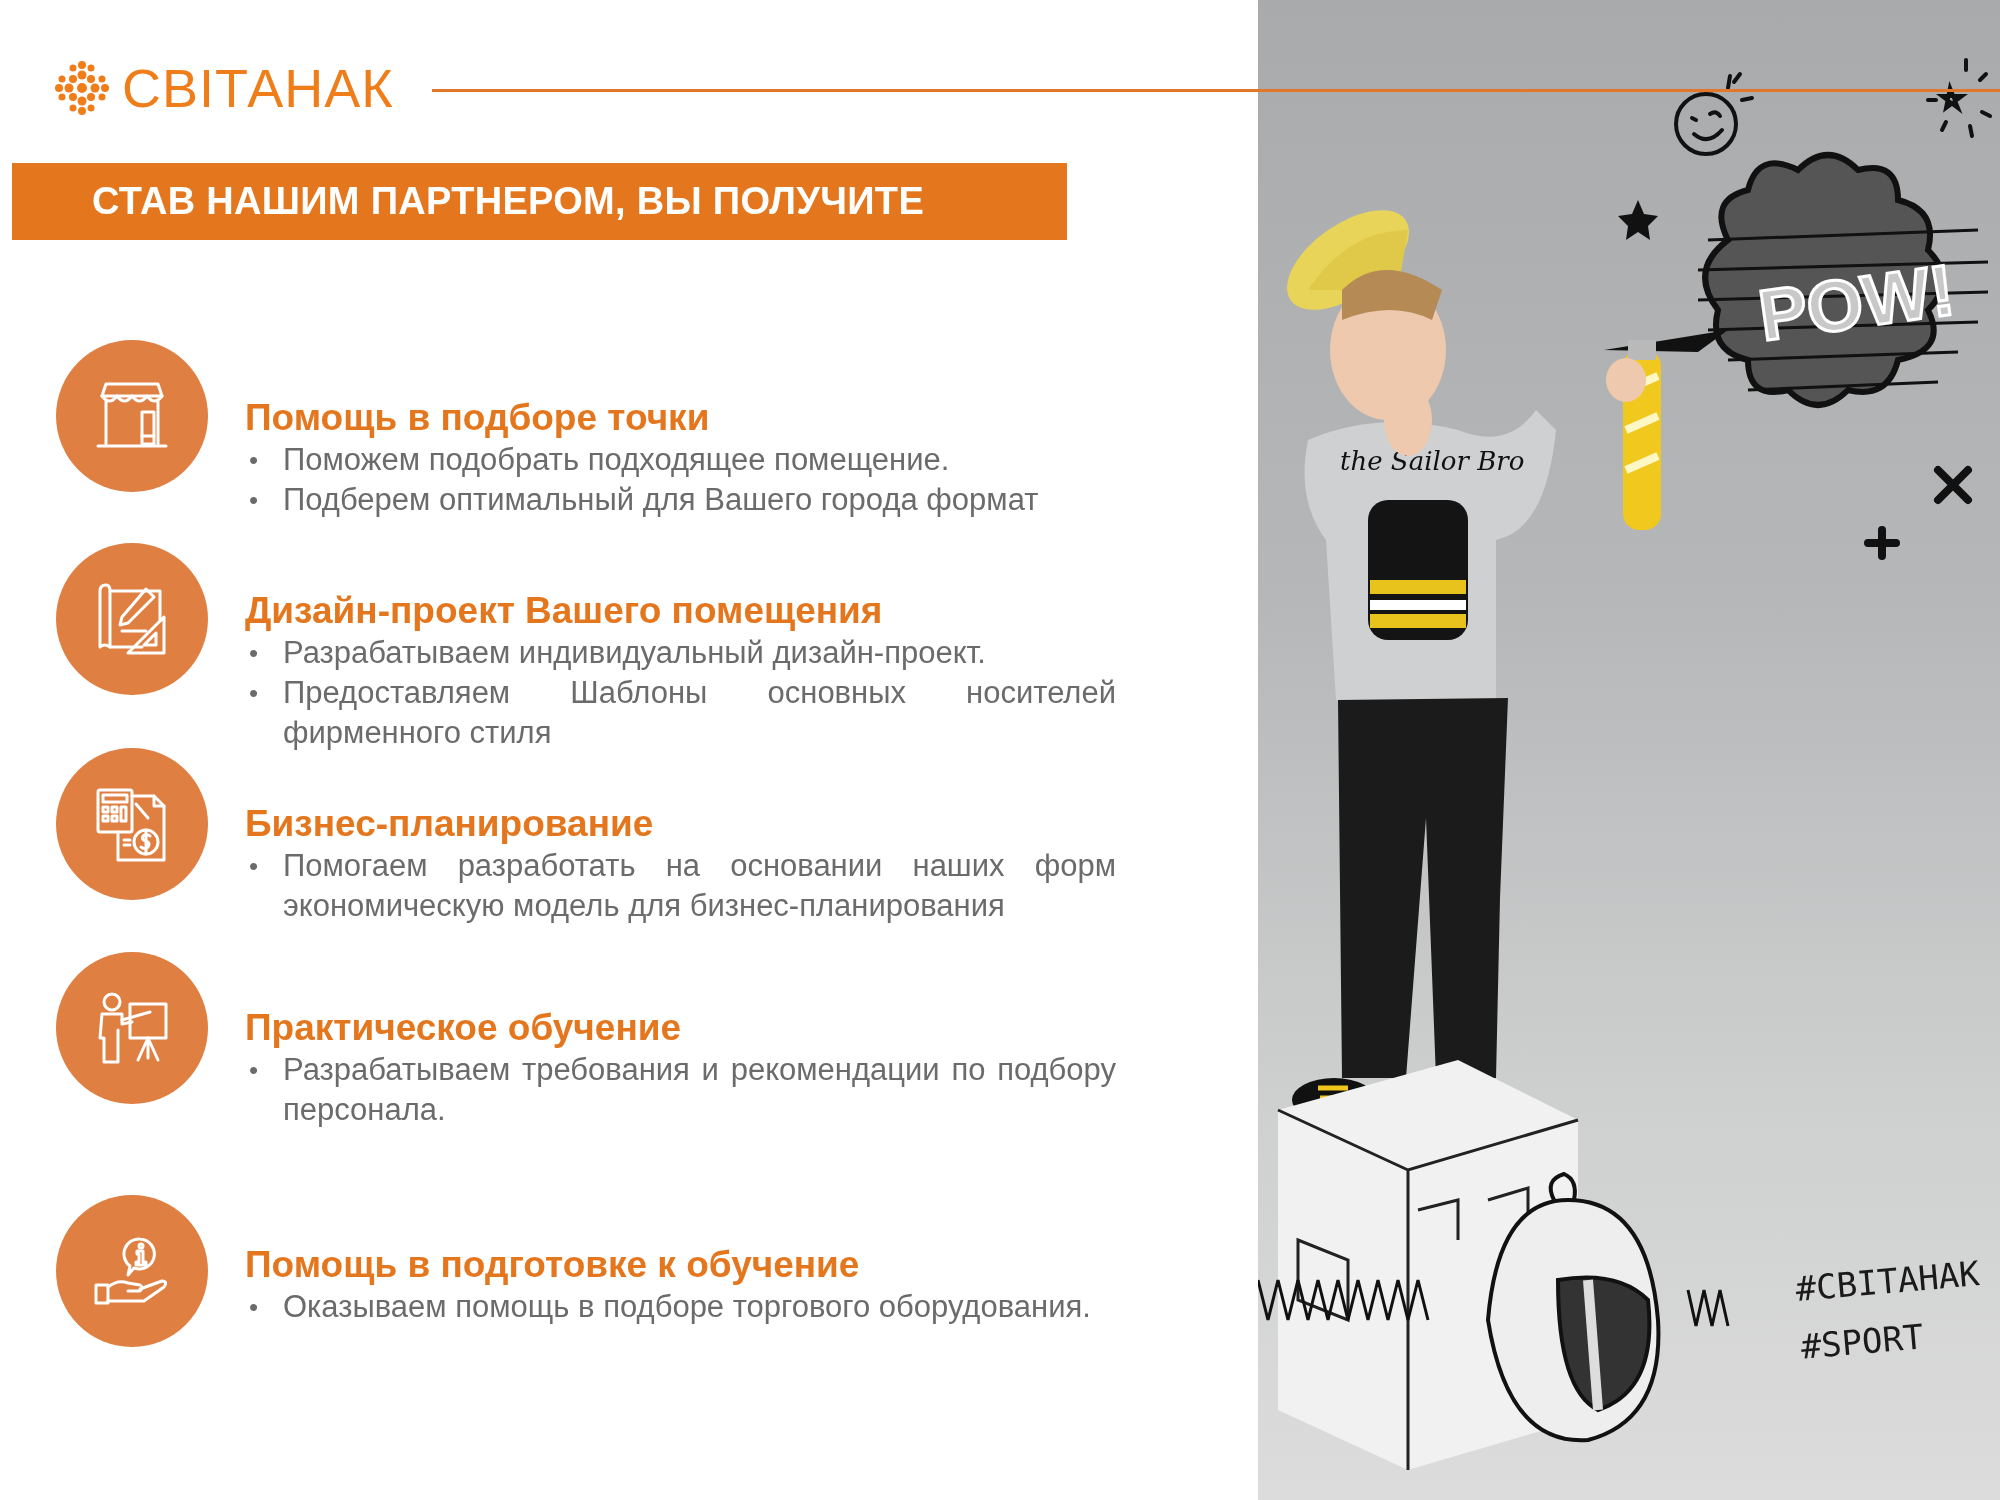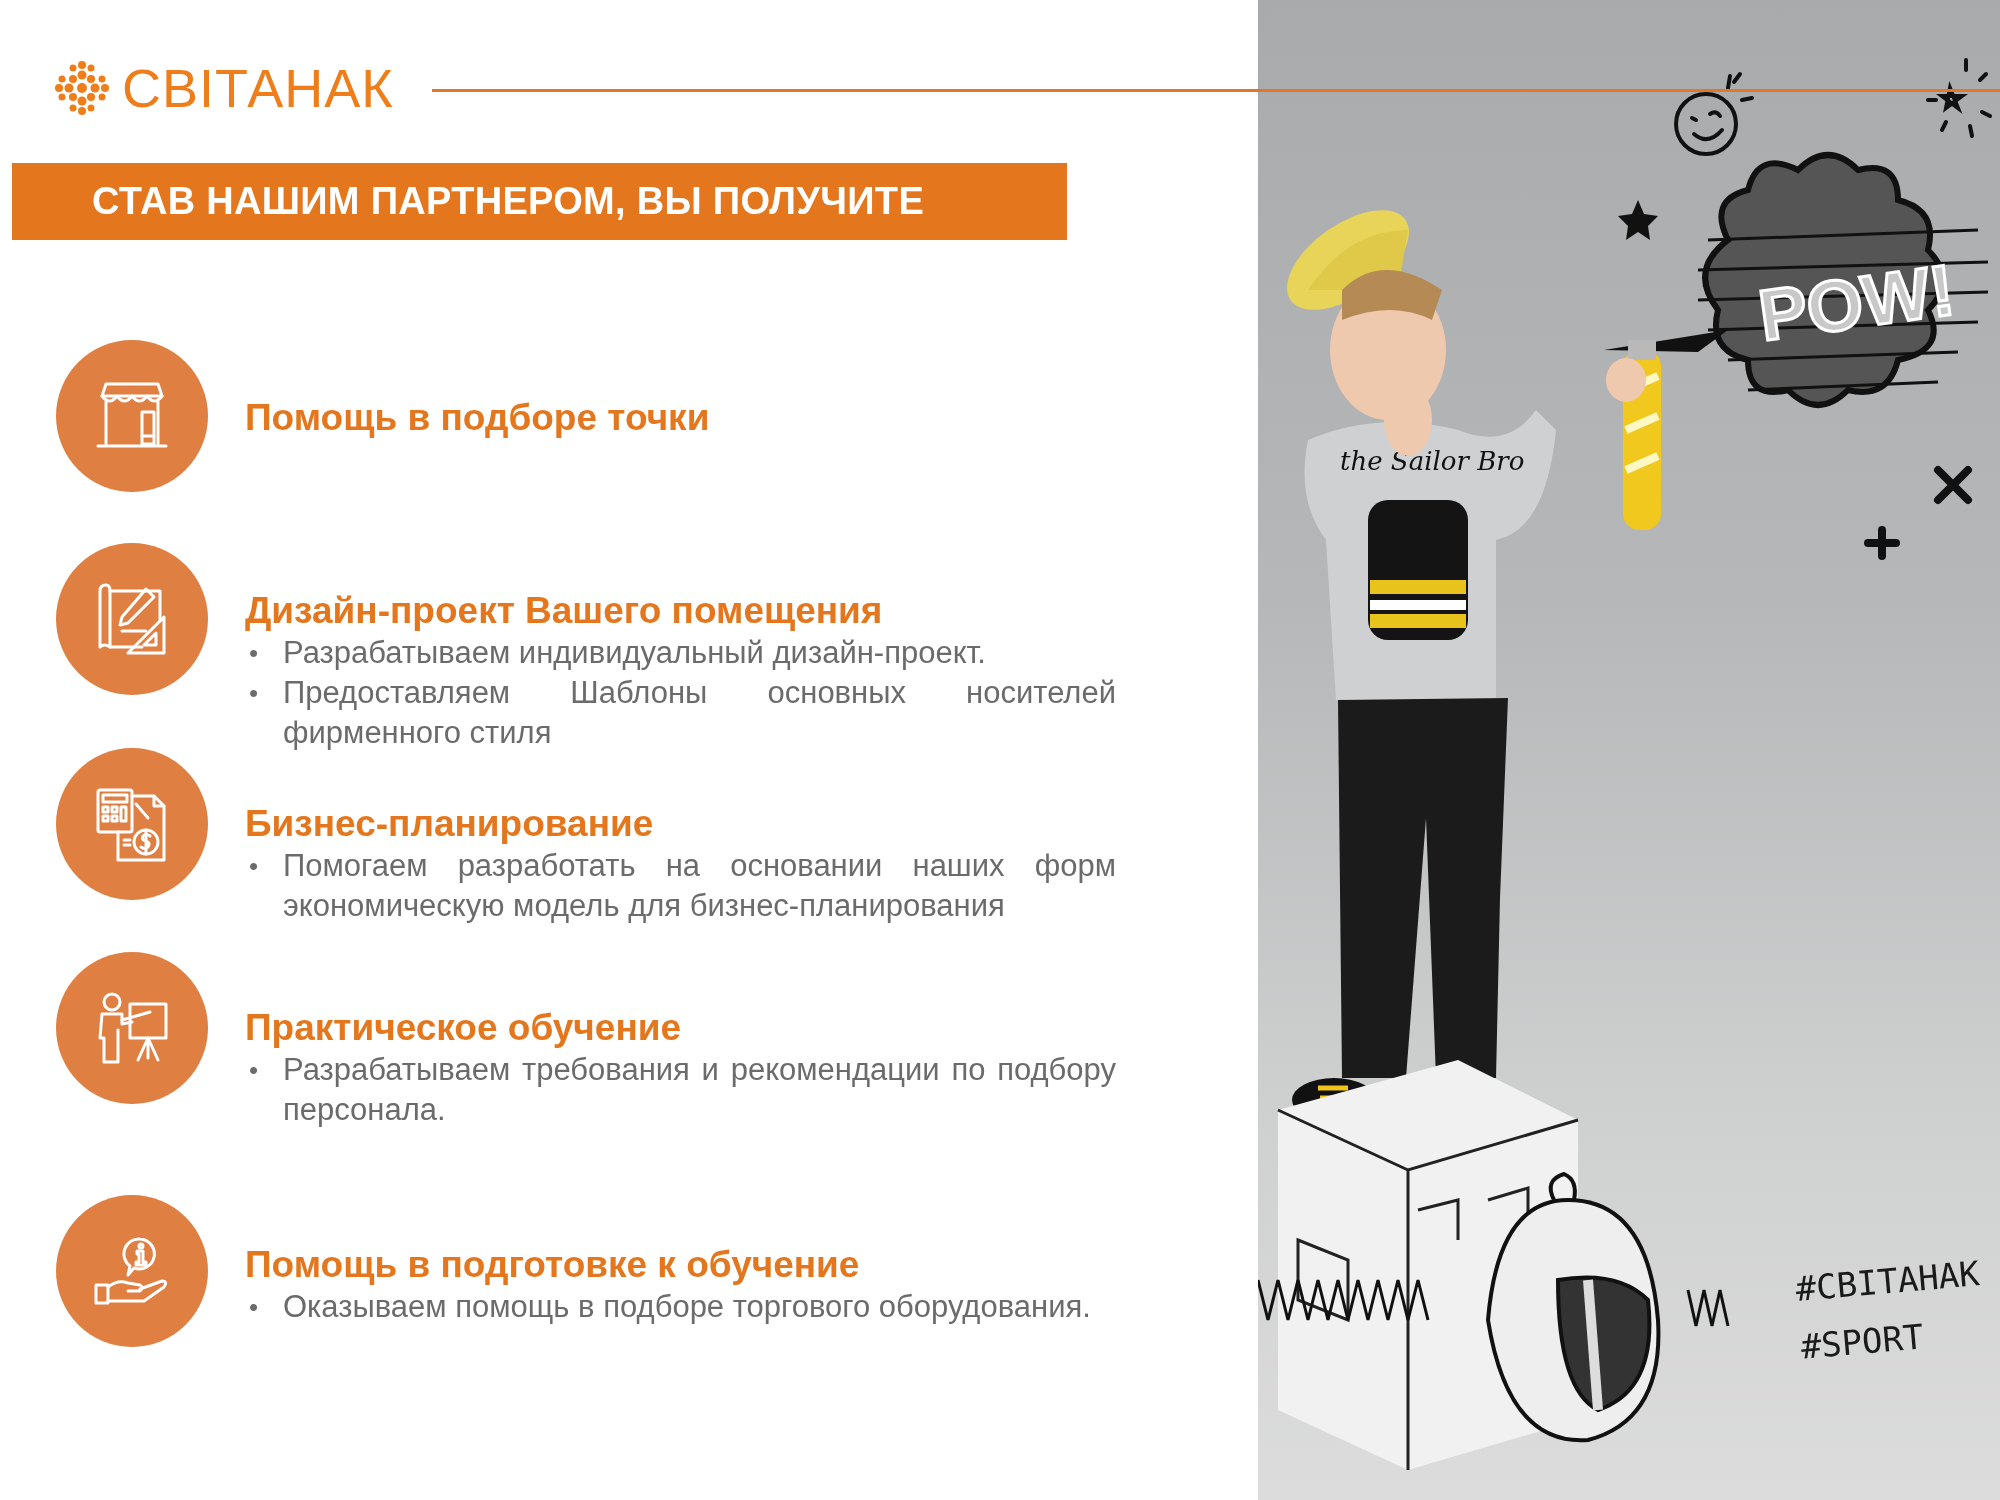--- a/index.html
+++ b/index.html
@@ -87,20 +87,24 @@
         <path d="M20 30 L24 18 L76 18 L80 30 Z"></path>
         <path d="M20 30 q7.5 10 15 0 q7.5 10 15 0 q7.5 10 15 0 q7.5 10 15 0"></path>
         <path d="M24 36 L24 78 M76 36 L76 78"></path>
         <path d="M16 80 L84 80"></path>
         <rect x="60" y="46" width="12" height="32"></rect>
         <path d="M60 70 L72 70"></path>
       </svg>
     </div>
     <div class="feature-body" style="top:10px;">
       <h3 class="feature-title">Помощь в подборе точки</h3>
+      <ul class="feature-list">
+        <li>Поможем подобрать подходящее помещение.</li>
+        <li>Подберем оптимальный для Вашего города формат</li>
+      </ul>
     </div>
   </div>
 
   <div class="feature" style="top:543px;">
     <div class="icon-circle" style="top:0;">
       <svg viewBox="0 0 100 100" fill="none" stroke="#fff" stroke-width="3" stroke-linecap="round" stroke-linejoin="round">
         <path d="M18 22 Q18 16 24 16 Q28 16 28 22 L28 78 Q22 74 18 78 Z"></path>
         <path d="M28 22 L78 22 L78 52"></path>
         <path d="M28 78 L60 78"></path>
         <path d="M64 20 L72 28 L46 54 L38 56 L40 48 Z"></path>

